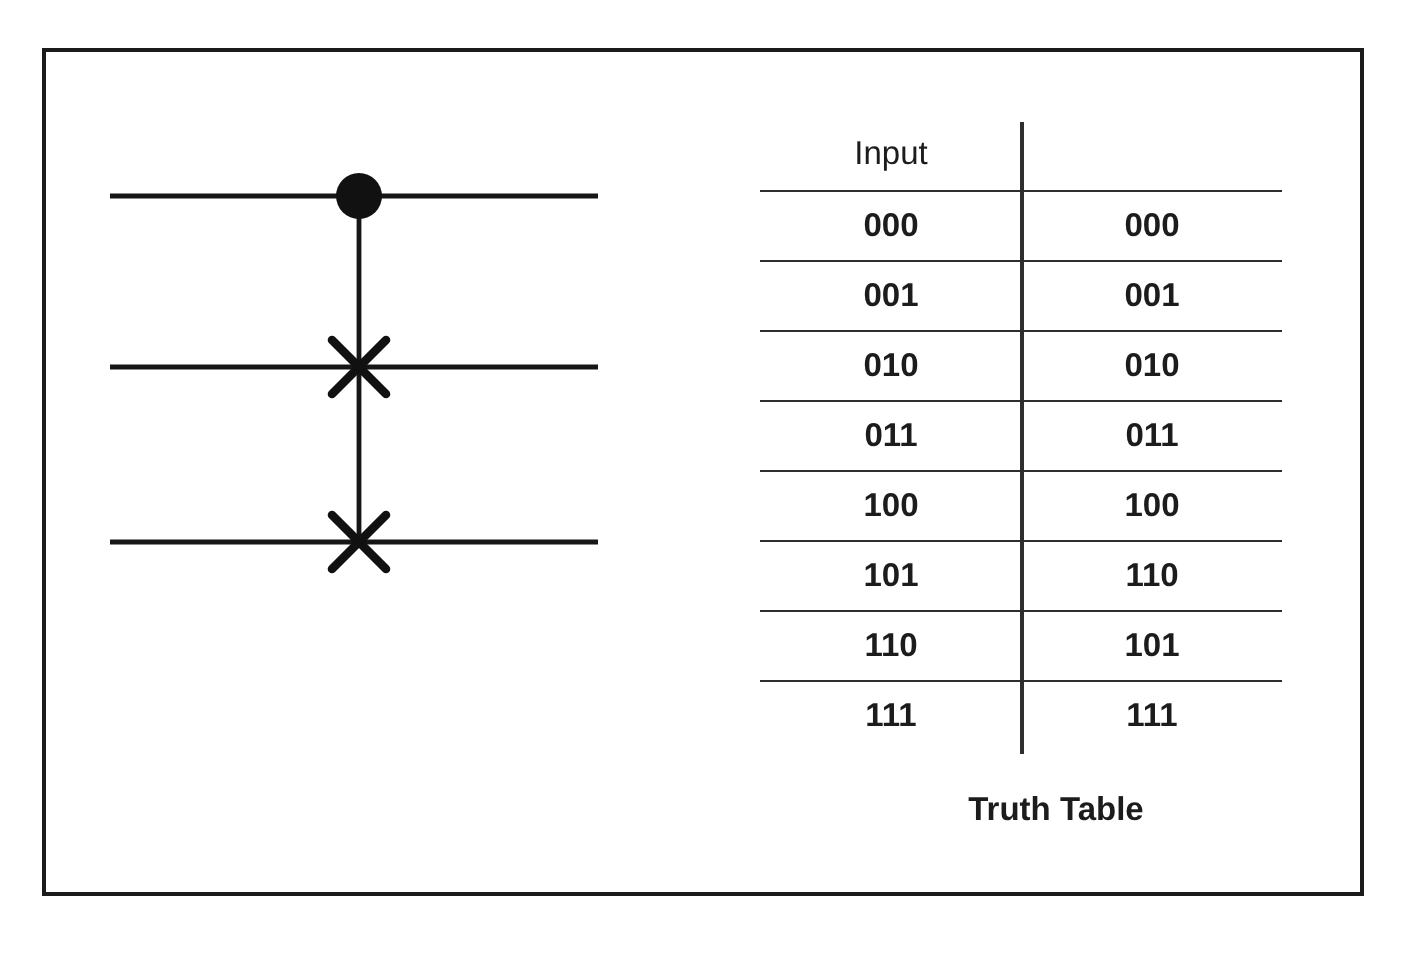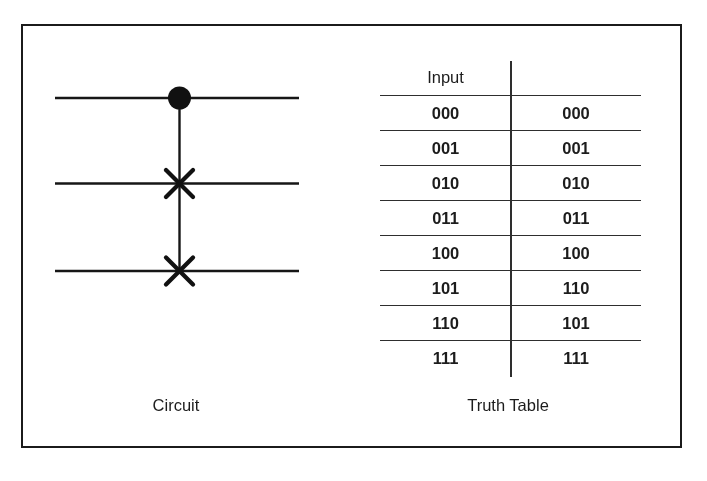--- a/index.html
+++ b/index.html
@@ -69,21 +69,21 @@
     position: absolute;
     top: 394px;
     height: 22px;
     line-height: 22px;
     width: 180px;
     text-align: center;
     font-size: 16.5px;
     color: #1c1c1c;
   }
   .caption-circuit { left: 86px; }
-  .caption-table  { left: 418px; }
+  .caption-table  { left: 438px; font-weight: bold; }
 </style>
 </head>
 <body>
 
 <div class="canvas">
 
   <div class="frame"></div>
 
   <svg class="circuit-svg" viewBox="0 0 707 481" xmlns="http://www.w3.org/2000/svg" aria-hidden="true">
 
@@ -138,16 +138,15 @@
     <div class="t-row">
       <div class="t-cell-l">110</div>
       <div class="t-cell-r">101</div>
     </div>
     <div class="t-row">
       <div class="t-cell-l">111</div>
       <div class="t-cell-r">111</div>
     </div>
   </div>
 
-  <div class="caption caption-circuit">Circuit</div>
   <div class="caption caption-table">Truth Table</div>
 
 </div>
 
 </body></html>

